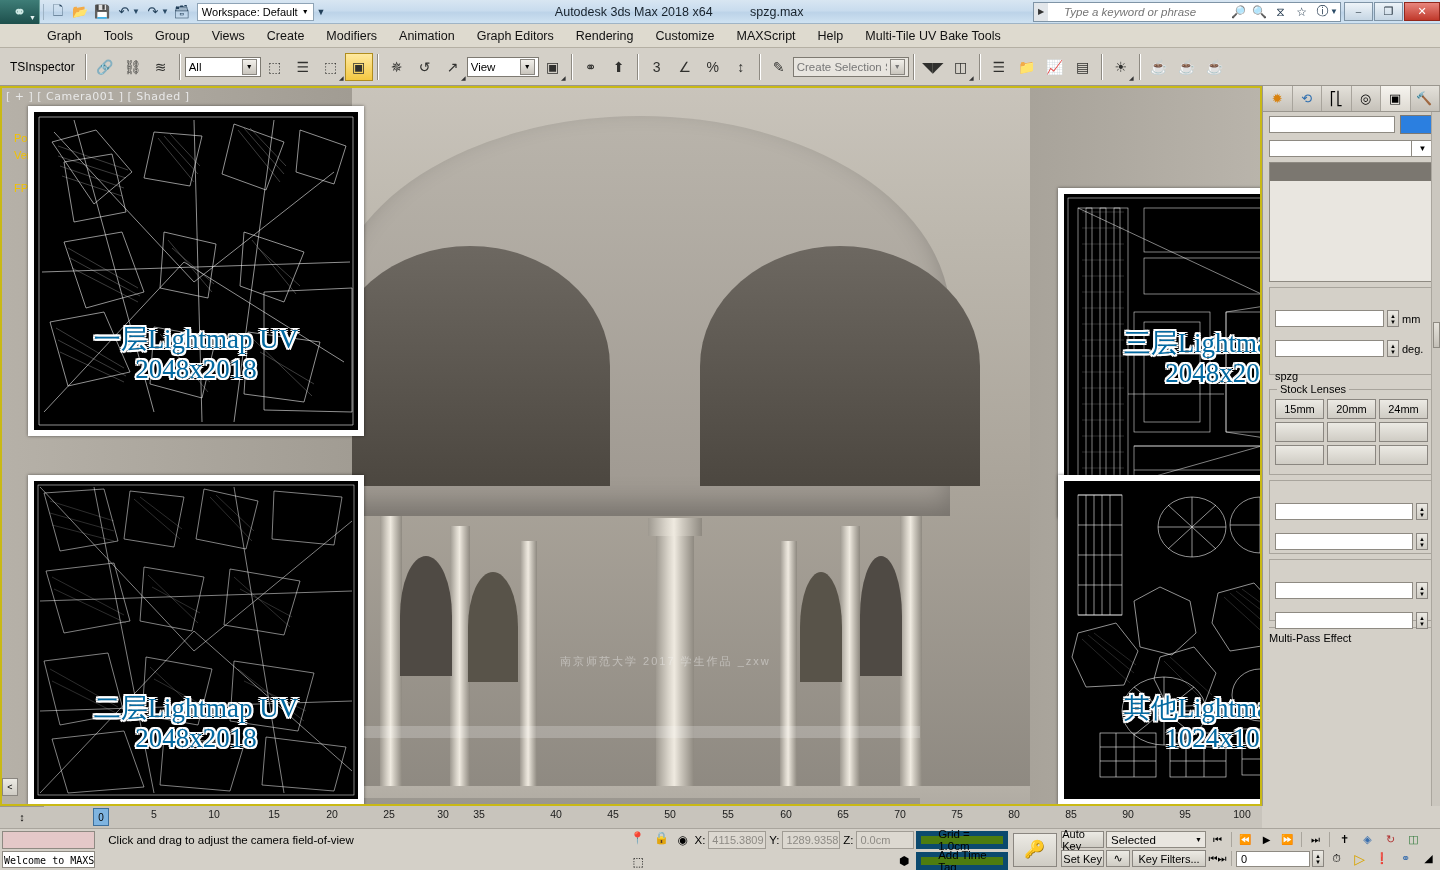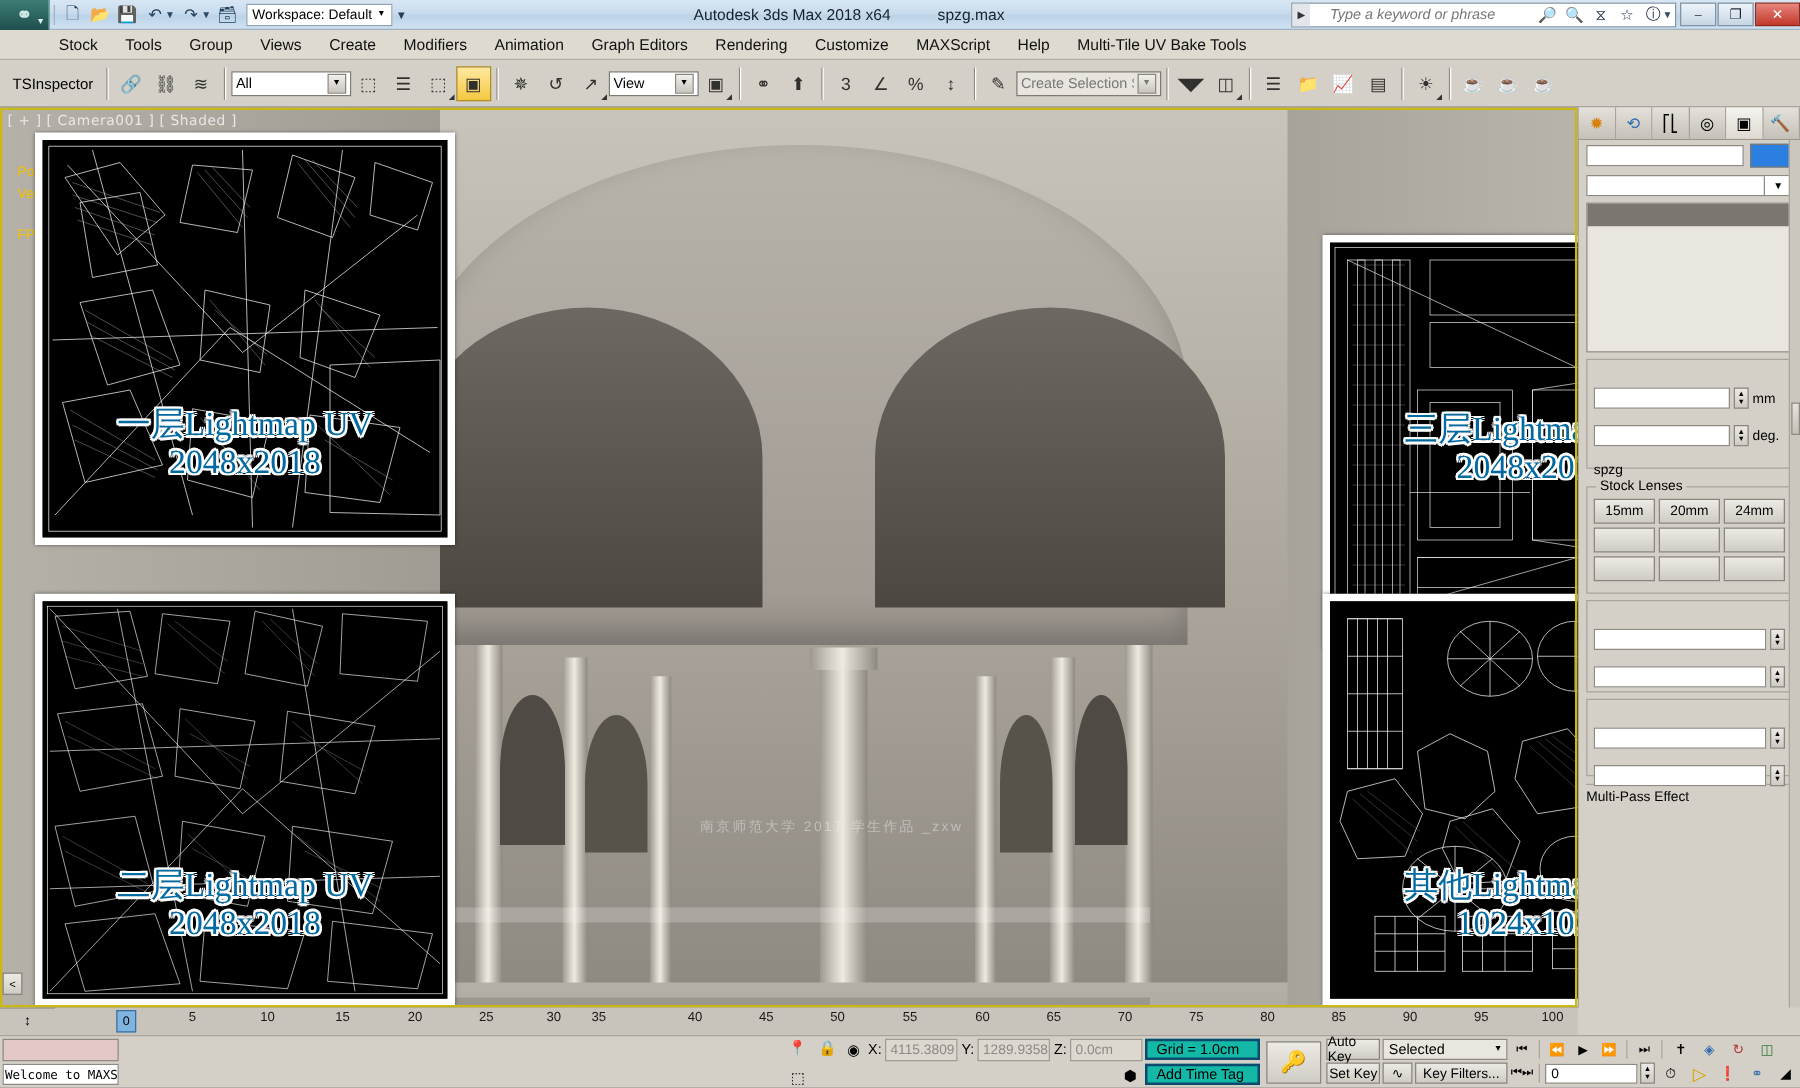--- a/index.html
+++ b/index.html
@@ -229,22 +229,22 @@
   #statline2 { height:17px; font-size:11.5px; display:flex; align-items:center; padding-left:5px;}
   .sicon { width:20px; height:18px; display:flex; align-items:center; justify-content:center; font-size:12px;}
   #coords { display:flex; flex-direction:column; gap:3px; padding:2px 0; width:240px;}
   #coordrow { display:flex; align-items:center; gap:3px; font-size:11.5px;}
   .cfield {
     width:66px; height:18px; background:#dcd8d0; border:1px solid #a09c94;
     color:#8d8a84; font-size:11px; display:flex; align-items:center; padding-left:3px;
   }
   #coordrow2 { display:flex; align-items:center; gap:4px; }
   #gridcol { display:flex; flex-direction:column; gap:3px; padding:2px 2px; width:120px;}
-  .gbox { height:18px; border:2px solid #0c4a6e; background:#14b8a6; font-size:11.5px;
-     display:flex; align-items:center; padding-left:7px;}
+  .gbox { height:18px; border:5px solid #0c4a6e; background:#4d7c0f; font-size:11.5px;
+     display:flex; align-items:center; padding-left:17px;}
   #keycol { display:flex; align-items:center; padding:0 3px;}
   #bigkey { width:44px; height:34px; border:1px solid #8a8680;
      background:linear-gradient(180deg,#eceae4,#cfccc4); display:flex; align-items:center; justify-content:center; font-size:17px;}
   #autokeycol { display:flex; flex-direction:column; gap:2px; padding:2px 1px; width:56px;}
   .akbtn { height:17px; border:1px solid #8a8680; background:linear-gradient(180deg,#eceae4,#cfccc4);
      font-size:11px; display:flex; align-items:center; justify-content:center;}
   #selcol { display:flex; flex-direction:column; gap:2px; padding:2px 1px; width:128px;}
   #seldrop { height:17px; border:1px solid #8e8a82; background:#e9e6e0; display:flex; align-items:center;
      font-size:11.5px; padding-left:4px;}
   #seldrop .dar { margin-left:auto; font-size:7px; padding-right:3px;}
@@ -300,21 +300,21 @@
     <span class="searchicon">☆</span>
     <span class="searchicon">ⓘ</span>
     <span class="tbsmall">▼</span>
   </div>
   <div class="wbtn">⎯</div>
   <div class="wbtn">❐</div>
   <div class="wbtn close">✕</div>
 </div>
 
 <div id="menubar">
-  <div class="mi">Stock</div>
+  <div class="mi">Graph</div>
   <div class="mi">Tools</div>
   <div class="mi">Group</div>
   <div class="mi">Views</div>
   <div class="mi">Create</div>
   <div class="mi">Modifiers</div>
   <div class="mi">Animation</div>
   <div class="mi">Graph Editors</div>
   <div class="mi">Rendering</div>
   <div class="mi">Customize</div>
   <div class="mi">MAXScript</div>
@@ -322,21 +322,21 @@
   <div class="mi">Multi-Tile UV Bake Tools</div>
 </div>
 
 <div id="toolbar">
   <div class="tlabel">TSInspector</div>
   <div class="tsep"></div>
   <div class="tbtn">🔗</div>
   <div class="tbtn">⛓</div>
   <div class="tbtn">≋</div>
   <div class="tsep"></div>
-  <div class="combo" style="width:96px">
+  <div class="combo" style="width:76px">
     <span class="cval">All</span>
     <span class="cbtn">▼</span>
   </div>
   <div class="tbtn">⬚</div>
   <div class="tbtn">☰</div>
   <div class="tbtn">⬚<span class="cnr">◢</span></div>
   <div class="tbtn active">▣</div>
   <div class="tsep"></div>
   <div class="tbtn">✵</div>
   <div class="tbtn">↺</div>
@@ -708,20 +708,21 @@
     <div class="tick" style="left:1198px">100</div>
   </div>
 </div>
 
 <div id="statusarea">
   <div id="mxslisten">
     <div id="mxspink"></div>
     <div id="mxswhite">Welcome to MAXS</div>
   </div>
   <div id="statcol">
+    <div id="statline2">Click and drag to adjust the camera field-of-view</div>
   </div>
   <div style="display:flex;flex-direction:column;justify-content:center;gap:6px;padding:2px 2px;">
     <div style="display:flex;gap:4px;">
       <span class="sicon" style="color:#c0392b">📍</span>
       <span class="sicon">🔒</span>
     </div>
     <div style="display:flex;gap:4px;">
       <span class="sicon">⬚</span>
     </div>
   </div>

